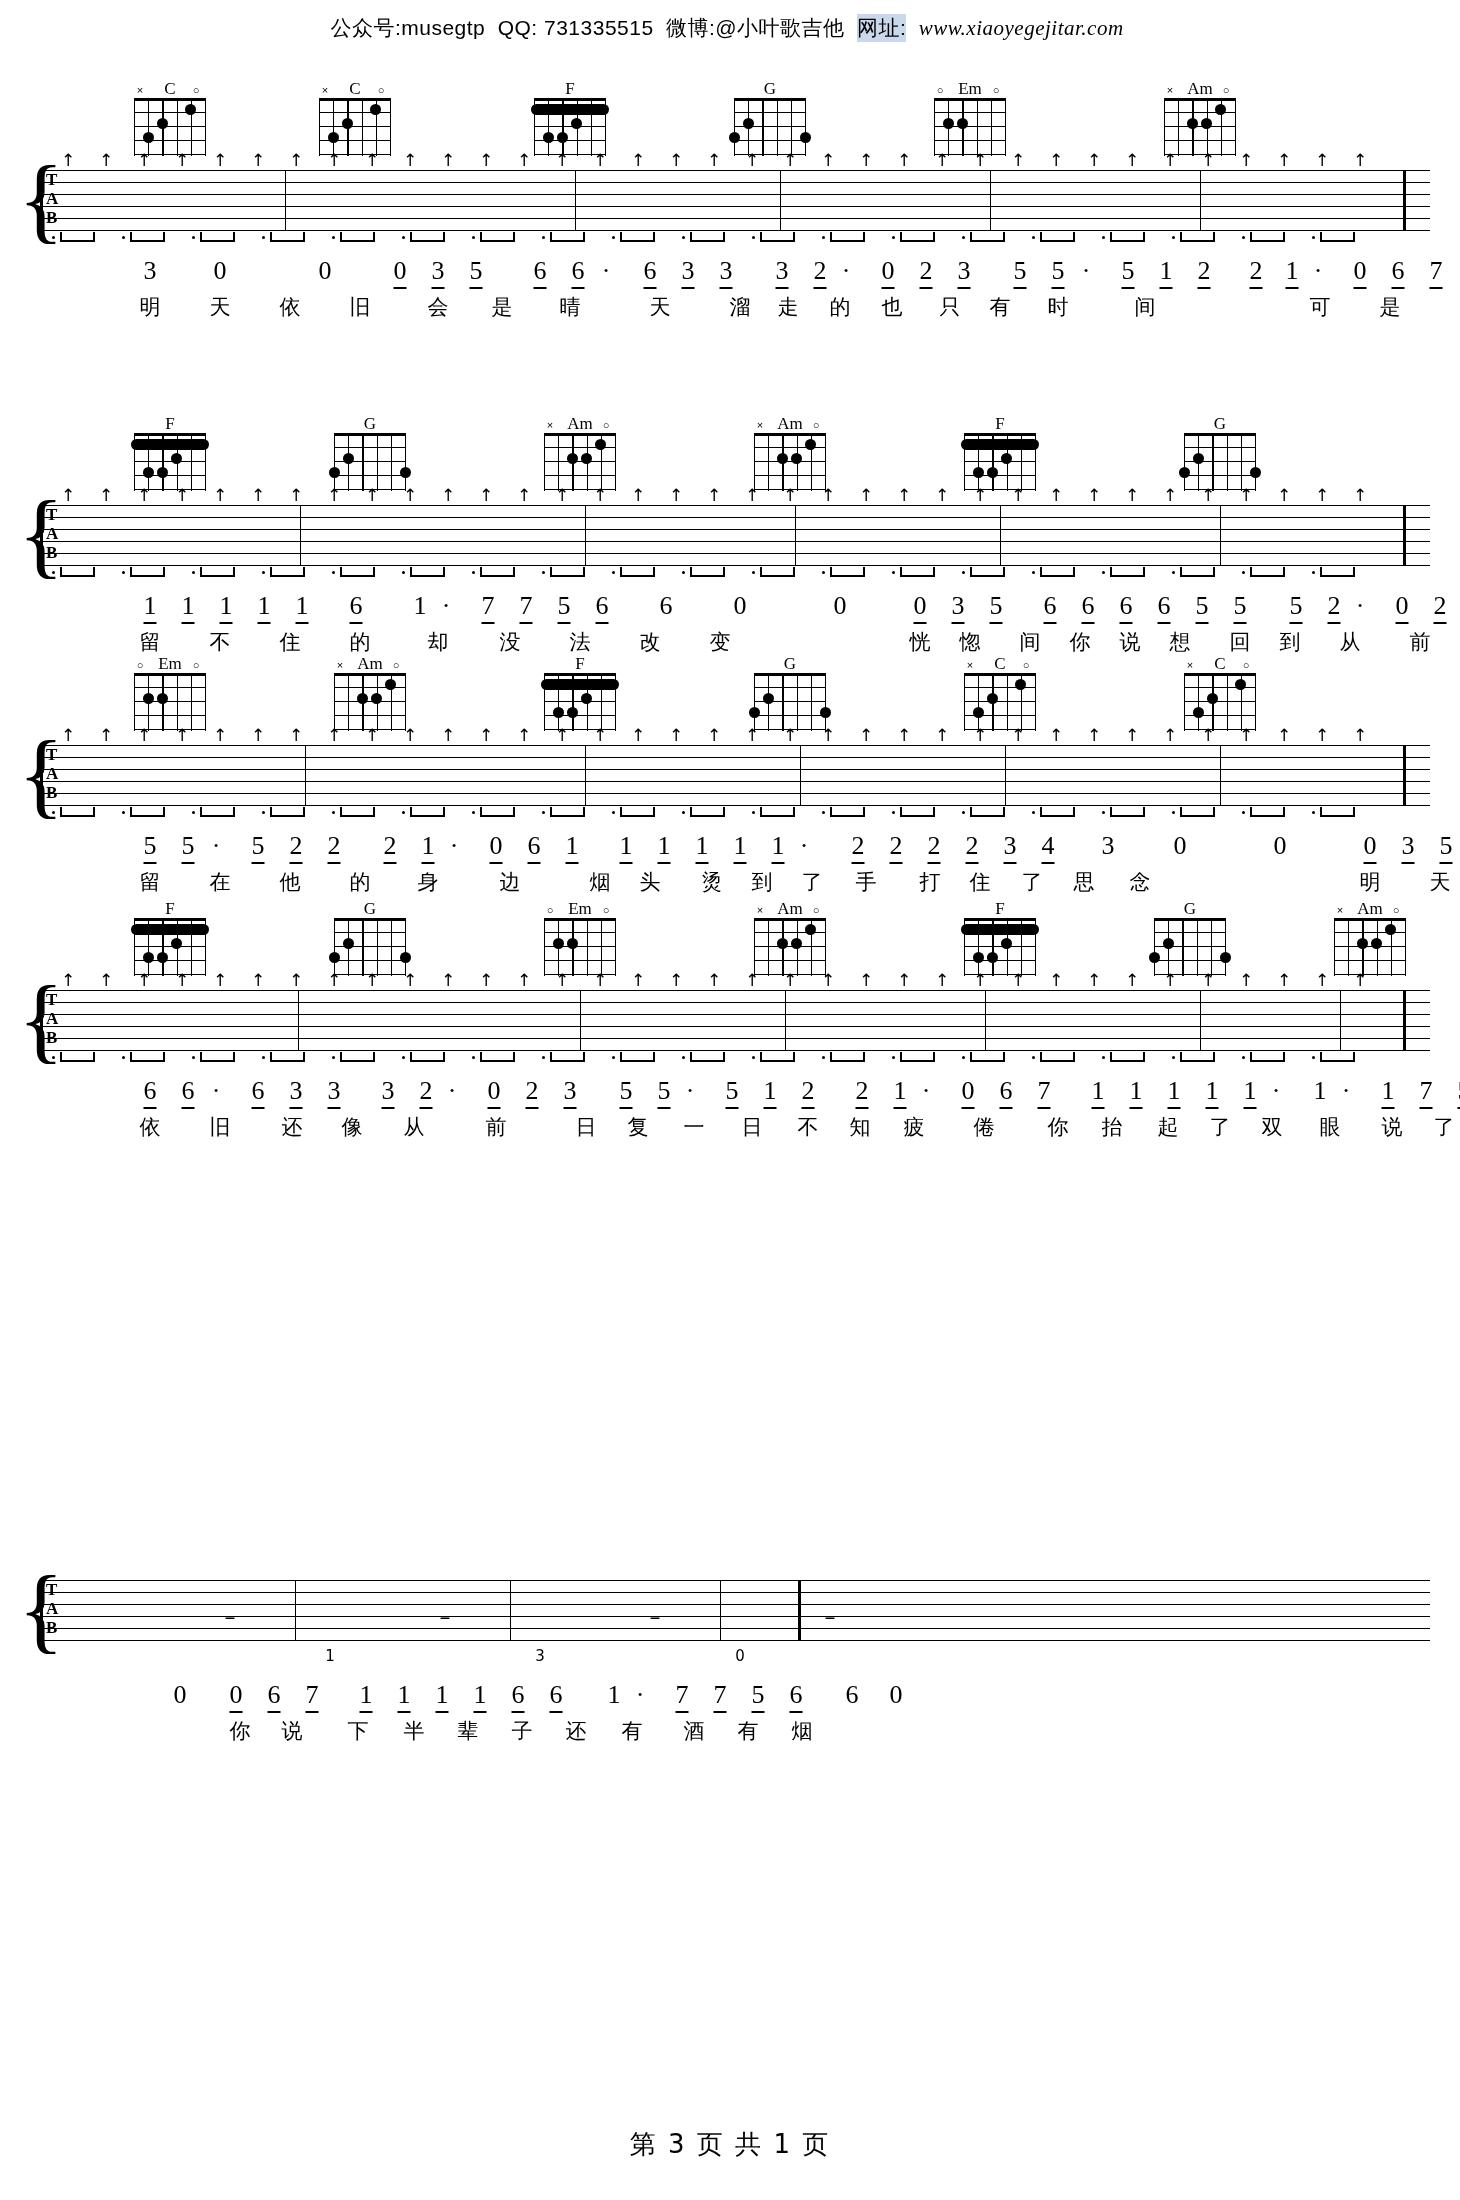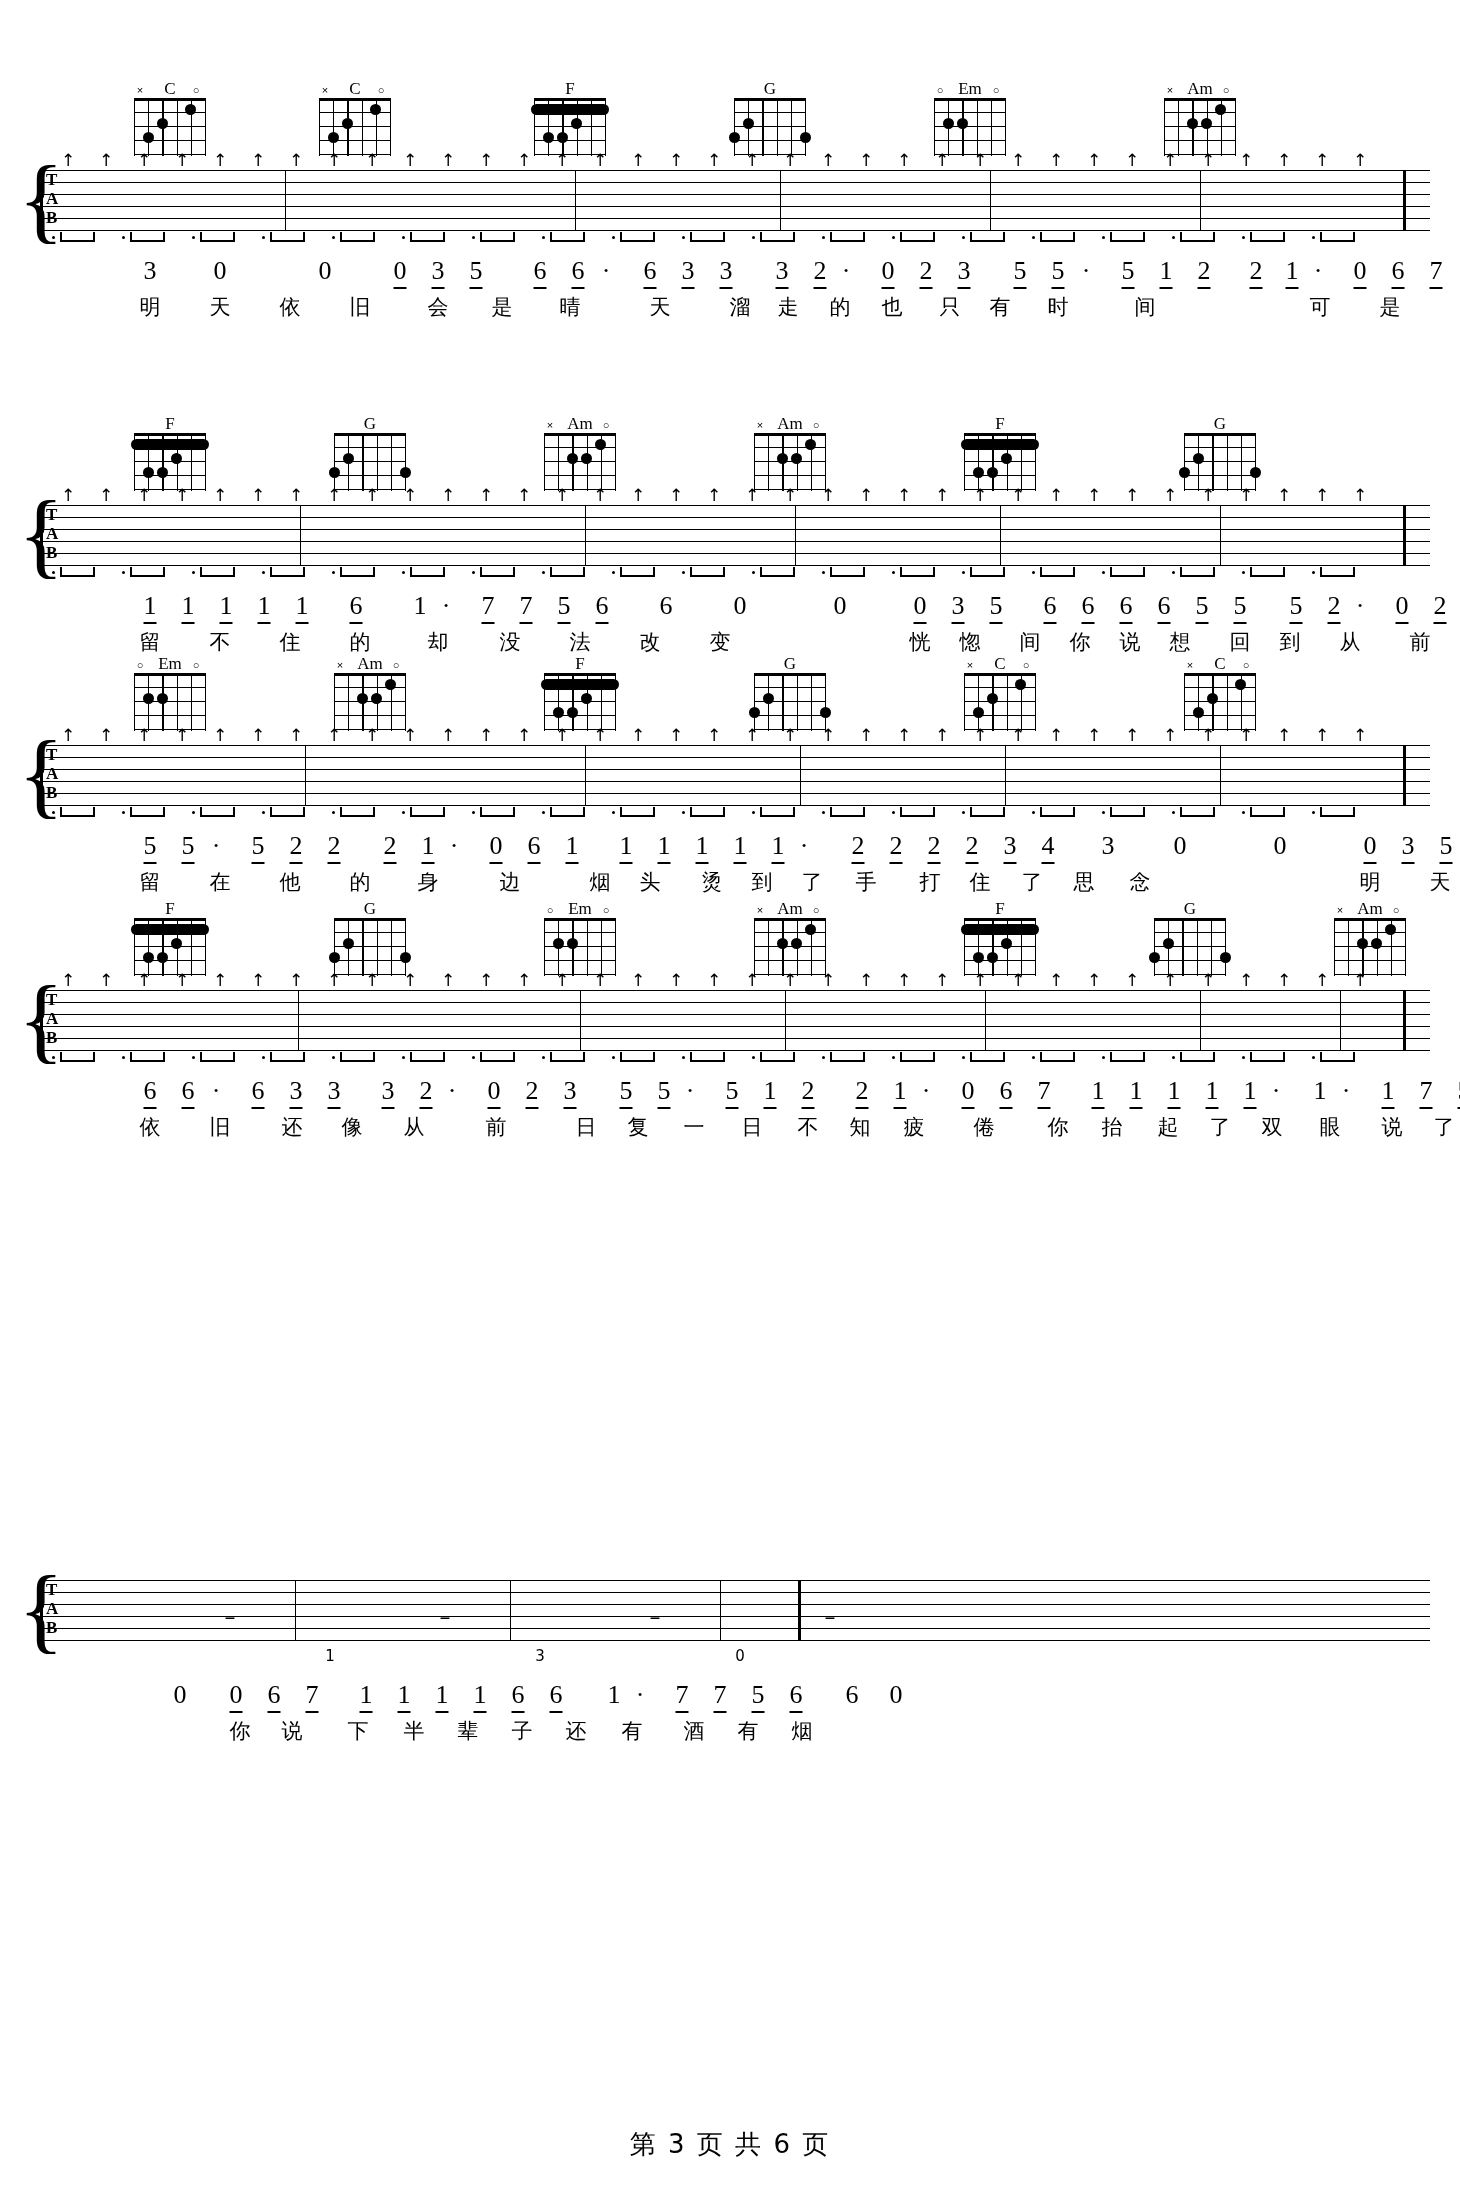--- a/index.html
+++ b/index.html
@@ -88,20 +88,27 @@
   .footer{
     position:absolute;left:0;bottom:38px;width:1460px;text-align:center;
     font-size:26px;font-family:"DejaVu Sans", sans-serif;letter-spacing:2px;
   }
 </style>
 </head>
 <body>
 
 <div class="page">
 
+  <div class="header">
+    <span class="seg">公众号:musegtp</span>
+    <span class="seg">QQ: 731335515</span>
+    <span class="seg">微博:@小叶歌吉他</span>
+    <span class="seg hl">网址:</span>
+    <span class="seg url">www.xiaoyegejitar.com</span>
+  </div>
 
   <div id="systems-host">
       <div class="system" style="top: 80px;">
         <div class="staff-wrap">
           <div class="chords">
             <div class="chordbox" style="left: 88px;">
               <div class="cname">C</div>
               <div class="grid">
                 <div class="marks">
                   <span class="m" style="left: 6px;">×</span>
@@ -1489,14 +1496,14 @@
             <span class="ly" style="left: 536px;">还</span>
             <span class="ly" style="left: 592px;">有</span>
             <span class="ly" style="left: 654px;">酒</span>
             <span class="ly" style="left: 708px;">有</span>
             <span class="ly" style="left: 762px;">烟</span>
           </div>
         </div>
       </div>
     </div>
 
-  <div class="footer">第 3 页  共 6 页</div>
+  <div class="footer">第 3 页  共 1 页</div>
 </div>
 
 </body></html>

